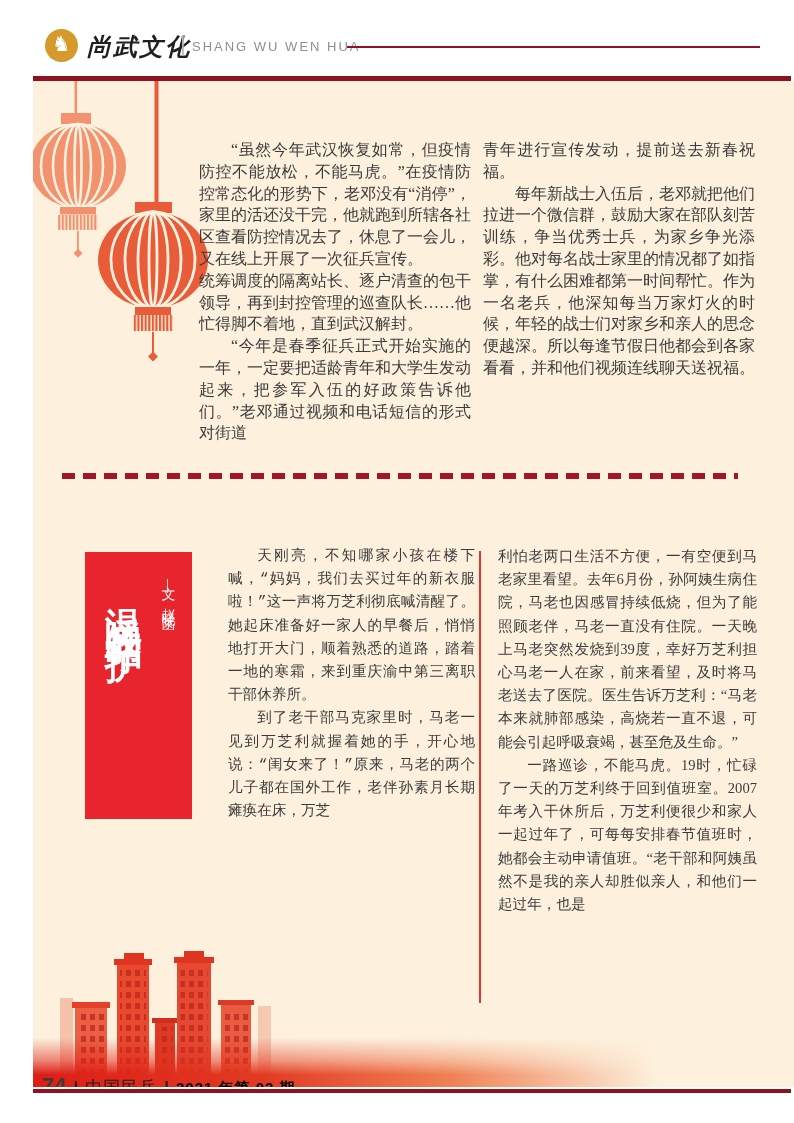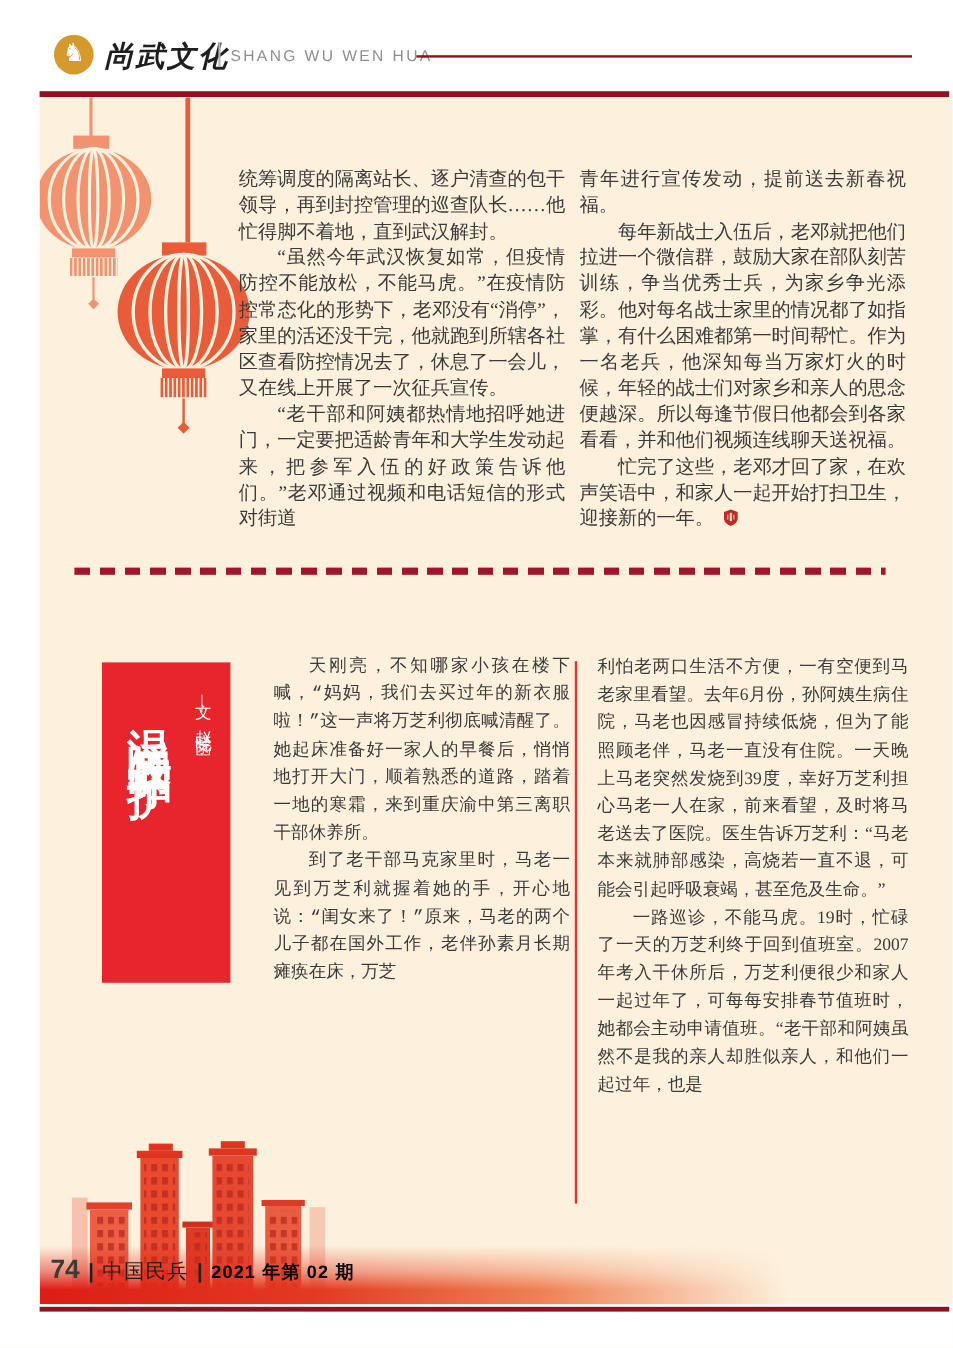--- a/index.html
+++ b/index.html
@@ -46,21 +46,21 @@
   .f-col.fcol-b { left:465px; width:259px; }
   .col-rule { position:absolute; left:446px; top:470px; width:2px; height:452px; background:#e0352b; }
 
   
   .buildings { position:absolute; left:3px; top:867px; }
   .band { position:absolute; left:0; top:957px; width:761px; height:49px;
      background:linear-gradient(to right,#dd1d16 0%,#e23a22 30%,#ef8155 55%, rgba(253,241,221,0) 82%);
      -webkit-mask-image:linear-gradient(to bottom, rgba(0,0,0,0) 0%, rgba(0,0,0,.5) 45%, #000 75%);
              mask-image:linear-gradient(to bottom, rgba(0,0,0,0) 0%, rgba(0,0,0,.5) 45%, #000 75%); }
 
-  .footer { position:absolute; left:9px; top:964px; display:flex; align-items:baseline; z-index:5;
+  .footer { position:absolute; left:9px; top:992px; display:flex; align-items:baseline; z-index:5;
             font-family:"Liberation Sans","DejaVu Sans",sans-serif; }
   .footer .pg { font-size:22px; color:#3c3c34; font-weight:bold; }
   .footer .sep { font-size:17px; color:#222; padding:0 7px; font-weight:bold; }
   .footer .mag { font-size:17px; color:#1c1c1c; font-weight:normal; letter-spacing:1px; }
   .footer .issue { font-size:15px; color:#000000; font-weight:bold; letter-spacing:1px; }
 
   .bottom-rule { position:absolute; left:33px; top:1089px; width:758px; height:4px; background:#8d1322; }
 
   .end-icon { display:inline-block; margin-left:4px; vertical-align:-2px; }
 </style>
@@ -119,35 +119,27 @@
           <ellipse cx="120" cy="179" rx="4" ry="48"></ellipse>
         </g>
         <rect x="102" y="226" width="36" height="8" fill="#e85c39"></rect>
         <rect x="100" y="234" width="40" height="16" fill="url(#fringeD)"></rect>
         <rect x="119" y="251" width="2" height="21" fill="#e85c39"></rect>
         <rect x="116.5" y="272" width="7" height="7" fill="#e85c39" transform="rotate(45 120 275.5)"></rect>
       </g>
     </svg>
 
     <div class="top-col col-a">
+        <p class="para indent">“虽然今年武汉恢复如常，但疫情防控不能放松，不能马虎。”在疫情防控常态化的形势下，老邓没有“消停”，家里的活还没干完，他就跑到所辖各社区查看防控情况去了，休息了一会儿，又在线上开展了一次征兵宣传。</p>
         <p class="para">统筹调度的隔离站长、逐户清查的包干领导，再到封控管理的巡查队长……他忙得脚不着地，直到武汉解封。</p>
-        <p class="para indent">“虽然今年武汉恢复如常，但疫情防控不能放松，不能马虎。”在疫情防控常态化的形势下，老邓没有“消停”，家里的活还没干完，他就跑到所辖各社区查看防控情况去了，休息了一会儿，又在线上开展了一次征兵宣传。</p>
-        <p class="para indent">“老干部和阿姨都热情地招呼她进门，一定要把适龄青年和大学生发动起来，把参军入伍的好政策告诉他们。”老邓通过视频和电话短信的形式对街道</p>
+        <p class="para indent">“今年是春季征兵正式开始实施的一年，一定要把适龄青年和大学生发动起来，把参军入伍的好政策告诉他们。”老邓通过视频和电话短信的形式对街道</p>
       </div>
     <div class="top-col col-b">
         <p class="para">青年进行宣传发动，提前送去新春祝福。</p>
         <p class="para indent">每年新战士入伍后，老邓就把他们拉进一个微信群，鼓励大家在部队刻苦训练，争当优秀士兵，为家乡争光添彩。他对每名战士家里的情况都了如指掌，有什么困难都第一时间帮忙。作为一名老兵，他深知每当万家灯火的时候，年轻的战士们对家乡和亲人的思念便越深。所以每逢节假日他都会到各家看看，并和他们视频连线聊天送祝福。</p>
-        <p class="para indent">忙完了这些，老邓才回了家，在欢声笑语中，和家人一起开始打扫卫生，迎接新的一年。
-  <svg class="end-icon" width="12" height="15" viewBox="0 0 13 15">
-    <path d="M6.5 0 L12.7 2.2 V7.6 C12.7 11.3 10 13.4 6.5 14.8 C3 13.4 0.3 11.3 0.3 7.6 V2.2 Z" fill="#c5291d"></path>
-    <rect x="5.6" y="3" width="1.8" height="7.5" fill="rgba(255,255,255,0.9)"></rect>
-    <rect x="3.2" y="4.6" width="1.2" height="4.5" fill="rgba(255,255,255,0.6)"></rect>
-    <rect x="8.6" y="4.6" width="1.2" height="4.5" fill="rgba(255,255,255,0.6)"></rect>
-  </svg>
-</p>
       </div>
 
     <div class="dashed-divider"></div>
 
     <div class="title-block">
       <div class="v-title">温暖的守护</div>
       <div class="v-byline">文—赵晓菡</div>
     </div>
 
     <div class="f-col fcol-a">

